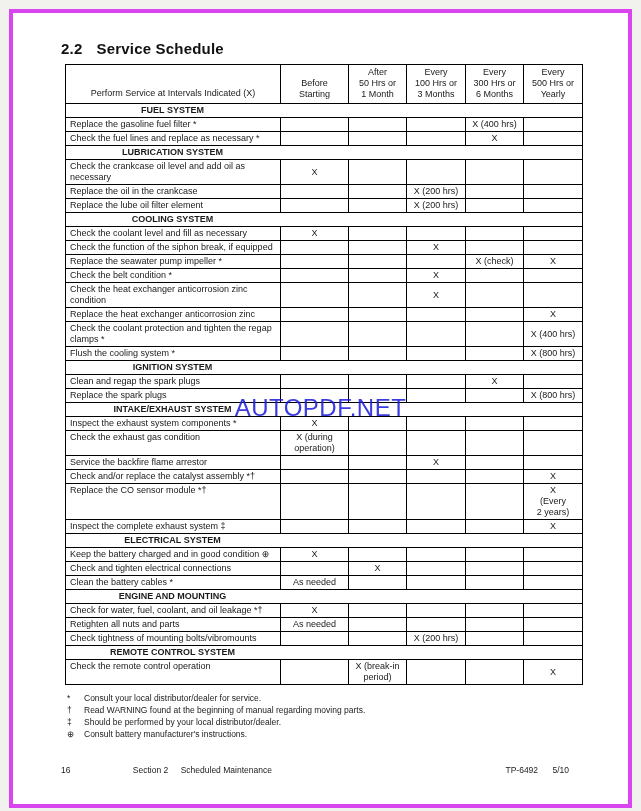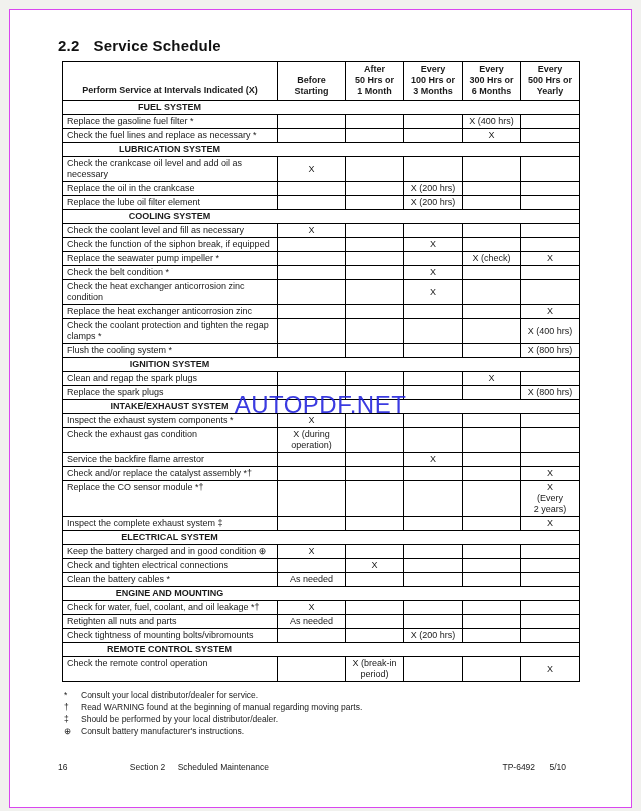--- a/index.html
+++ b/index.html
@@ -8,40 +8,40 @@
     background:#f1f1ee;
     font-family:"Liberation Sans", sans-serif;
     color:#1a1a1a;
     position:relative;
     overflow:hidden;
   }
   .page {
     position:absolute; left:9px; top:9px;
     width:623px; height:799px;
     background:#ffffff;
-    border:1px solid #d946ef;
+    border:4px solid #d946ef;
   }
   .title {
     position:absolute; left:48px; top:27px;
     font-size:15px; font-weight:bold; color:#111;
     letter-spacing:0.2px;
   }
   .title .num { margin-right:14px; }
   .content { position:absolute; left:52px; top:51px; width:517px; }
   table.schedule {
     border-collapse:collapse; table-layout:fixed;
     width:517px;
   }
   table.schedule th, table.schedule td {
     border:1px solid #000;
     font-size:9px; line-height:11px;
     overflow:hidden;
   }
   table.schedule th {
-    font-weight:bold; text-align:center; vertical-align:bottom;
+    font-weight:normal; text-align:center; vertical-align:bottom;
     white-space:pre-line; padding:2px 1px 3px; height:37px;
   }
   table.schedule th.col-task { vertical-align:bottom; padding-bottom:4px; }
   td.task { text-align:left; vertical-align:top; padding:1px 4px; }
   td.val  { text-align:center; vertical-align:middle; white-space:pre-line; padding:1px 1px; }
   tr.section-row td { padding:1px 0; }
   .section-label {
     display:inline-block; width:213px; text-align:center;
     font-weight:bold; font-size:9px;
   }

